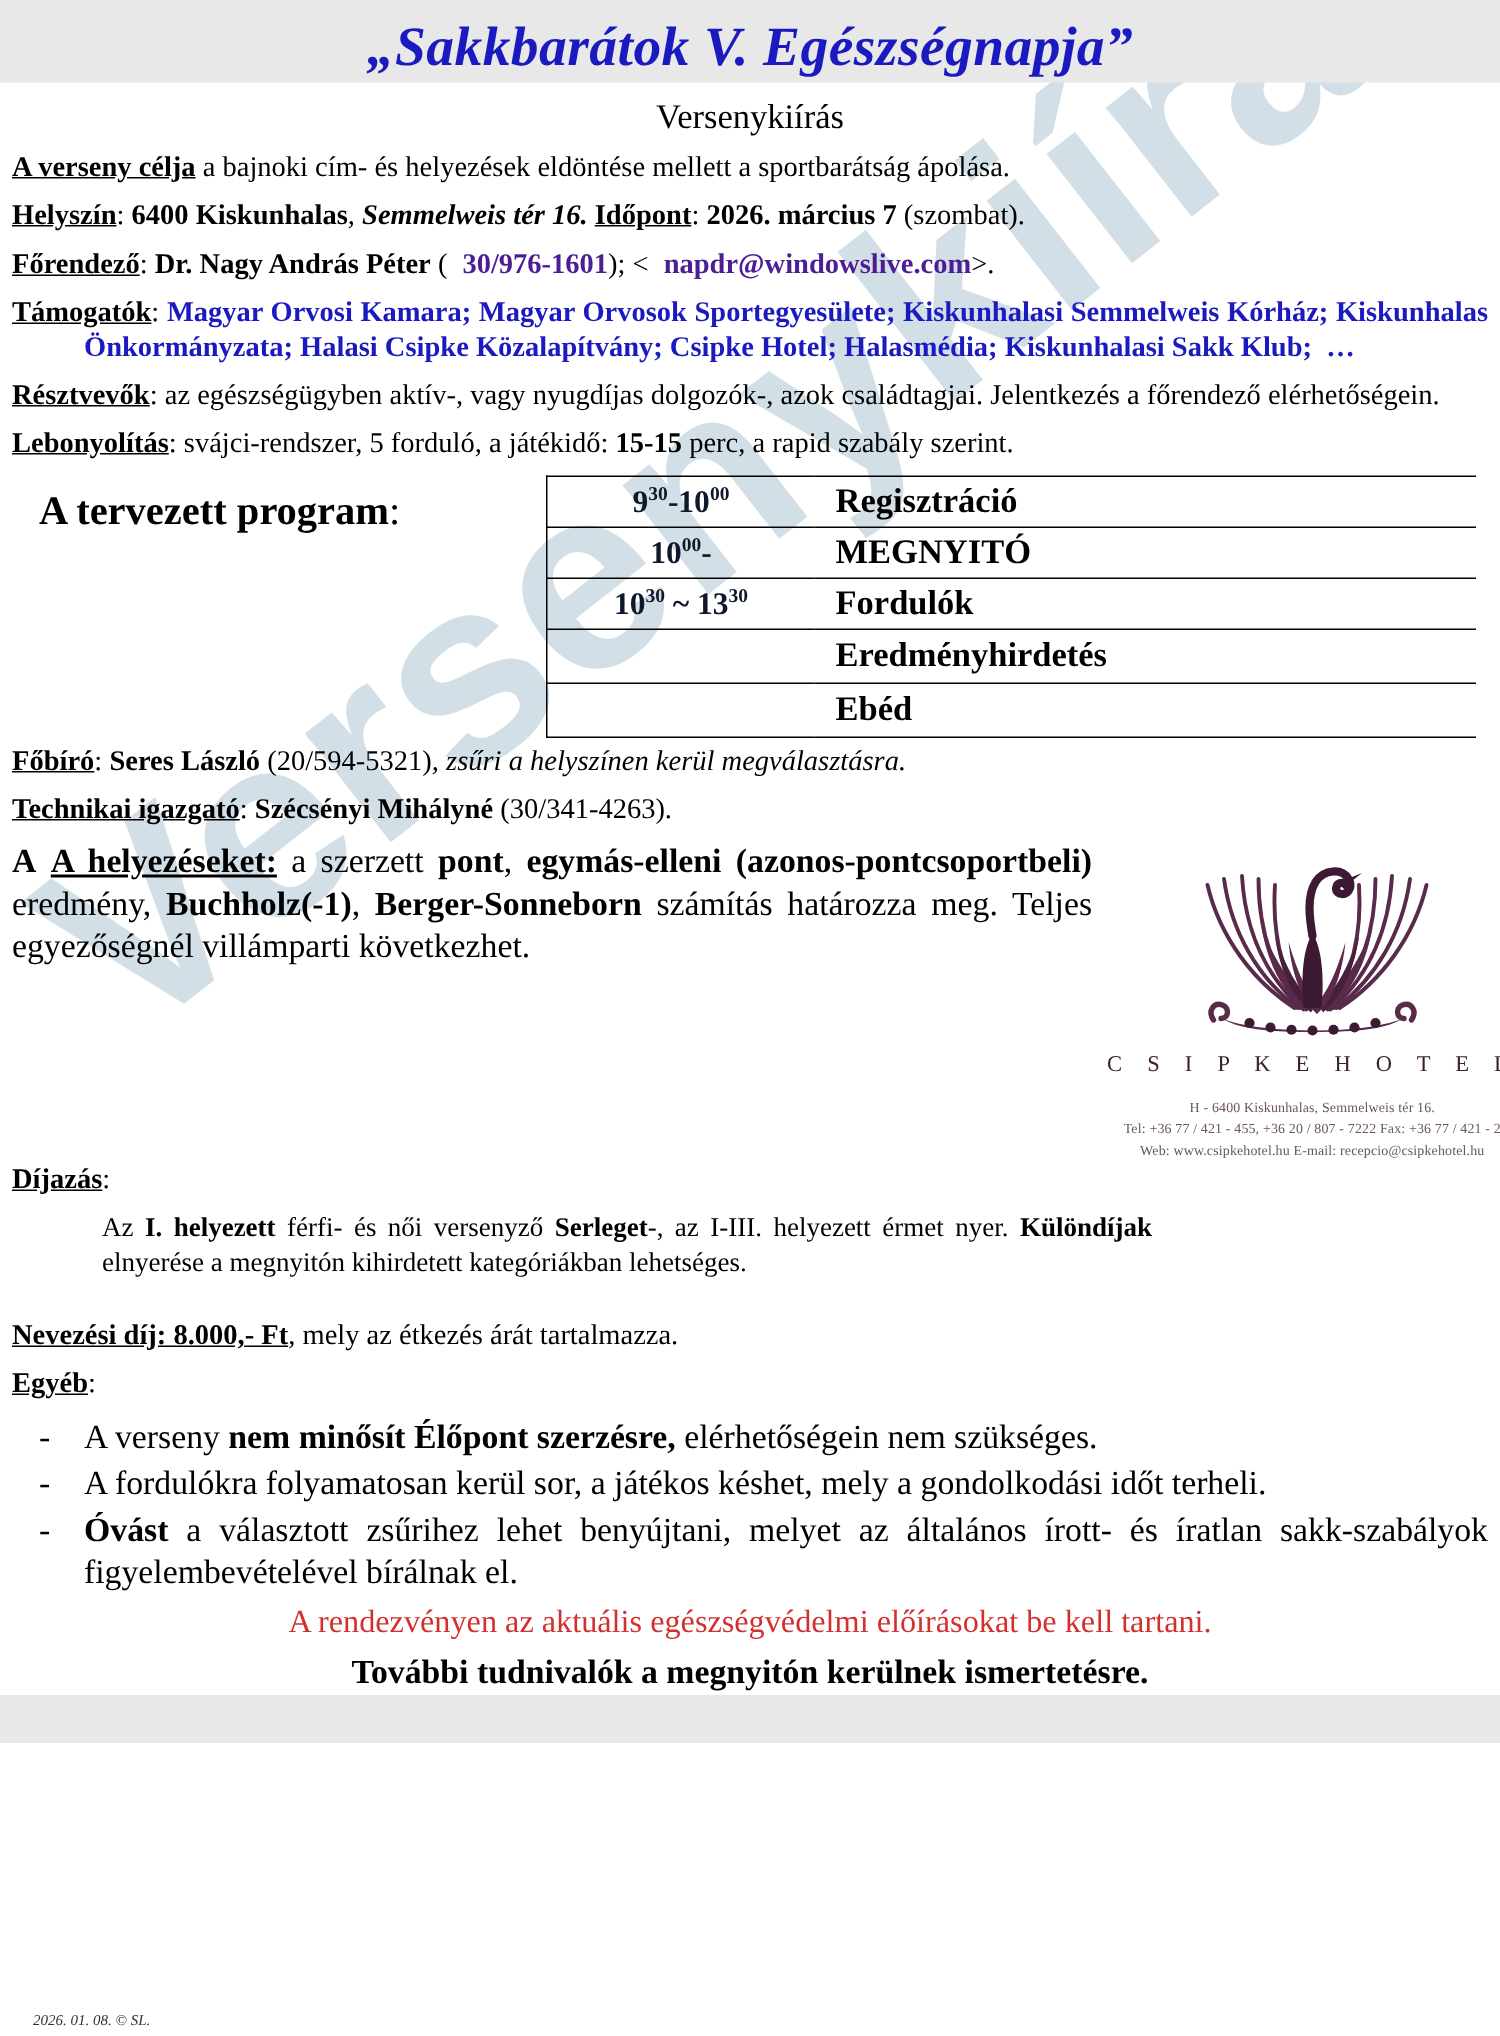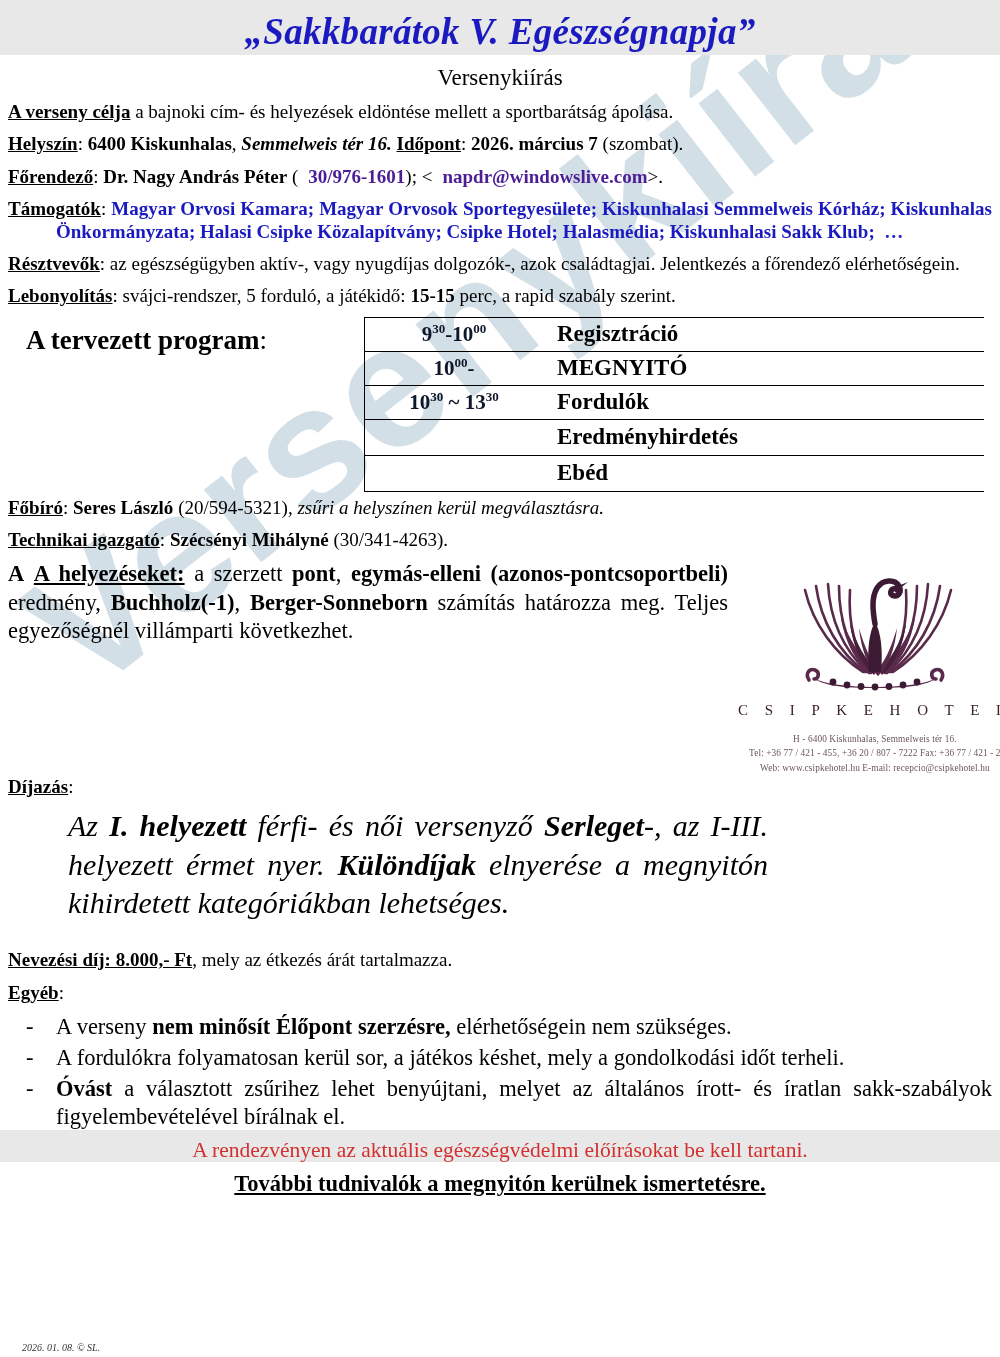--- a/index.html
+++ b/index.html
@@ -179,24 +179,23 @@
     line-height: 1.55;
     letter-spacing: 0.1px;
     white-space: nowrap;
   }
 
   .award-title { margin-top: 12px; }
   .award-body {
     margin: 0 0 0 0;
     padding-left: 60px;
     width: 700px;
-    font-size: 30px;
+    font-size: 18px;
     line-height: 1.28;
     text-align: justify;
-    font-style: italic;
   }
 
   ul.other {
     list-style: none;
     margin: 2px 0 0 0;
     padding: 0;
   }
   ul.other li {
     position: relative;
     padding-left: 48px;
@@ -218,21 +217,20 @@
     margin: 0;
     line-height: 32px;
     height: 32px;
   }
   .center-bold {
     text-align: center;
     font-weight: 700;
     font-size: 22.5px;
     margin: 4px 0 0 0;
     line-height: 1.25;
-    text-decoration: underline;
   }
   .copyright {
     position: absolute;
     left: 22px;
     bottom: 4px;
     font-size: 10px;
     font-style: italic;
     color: #333;
     z-index: 3;
   }

